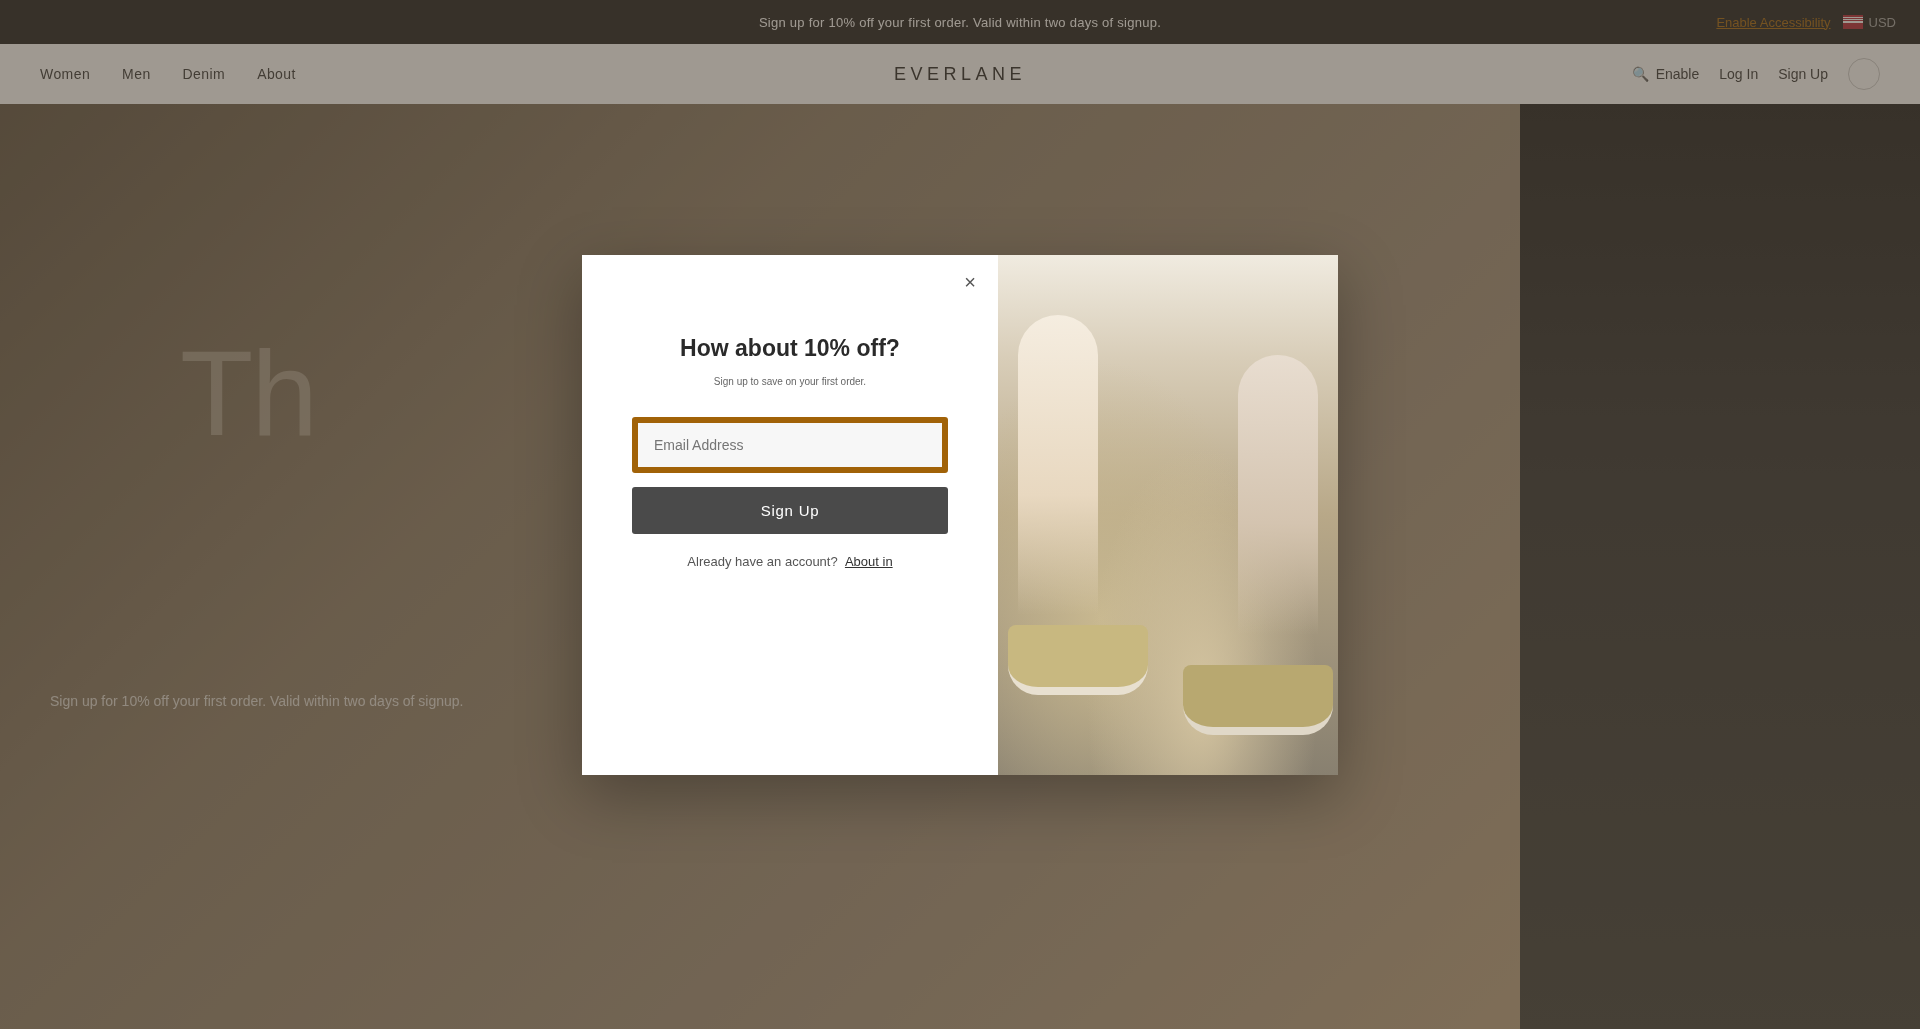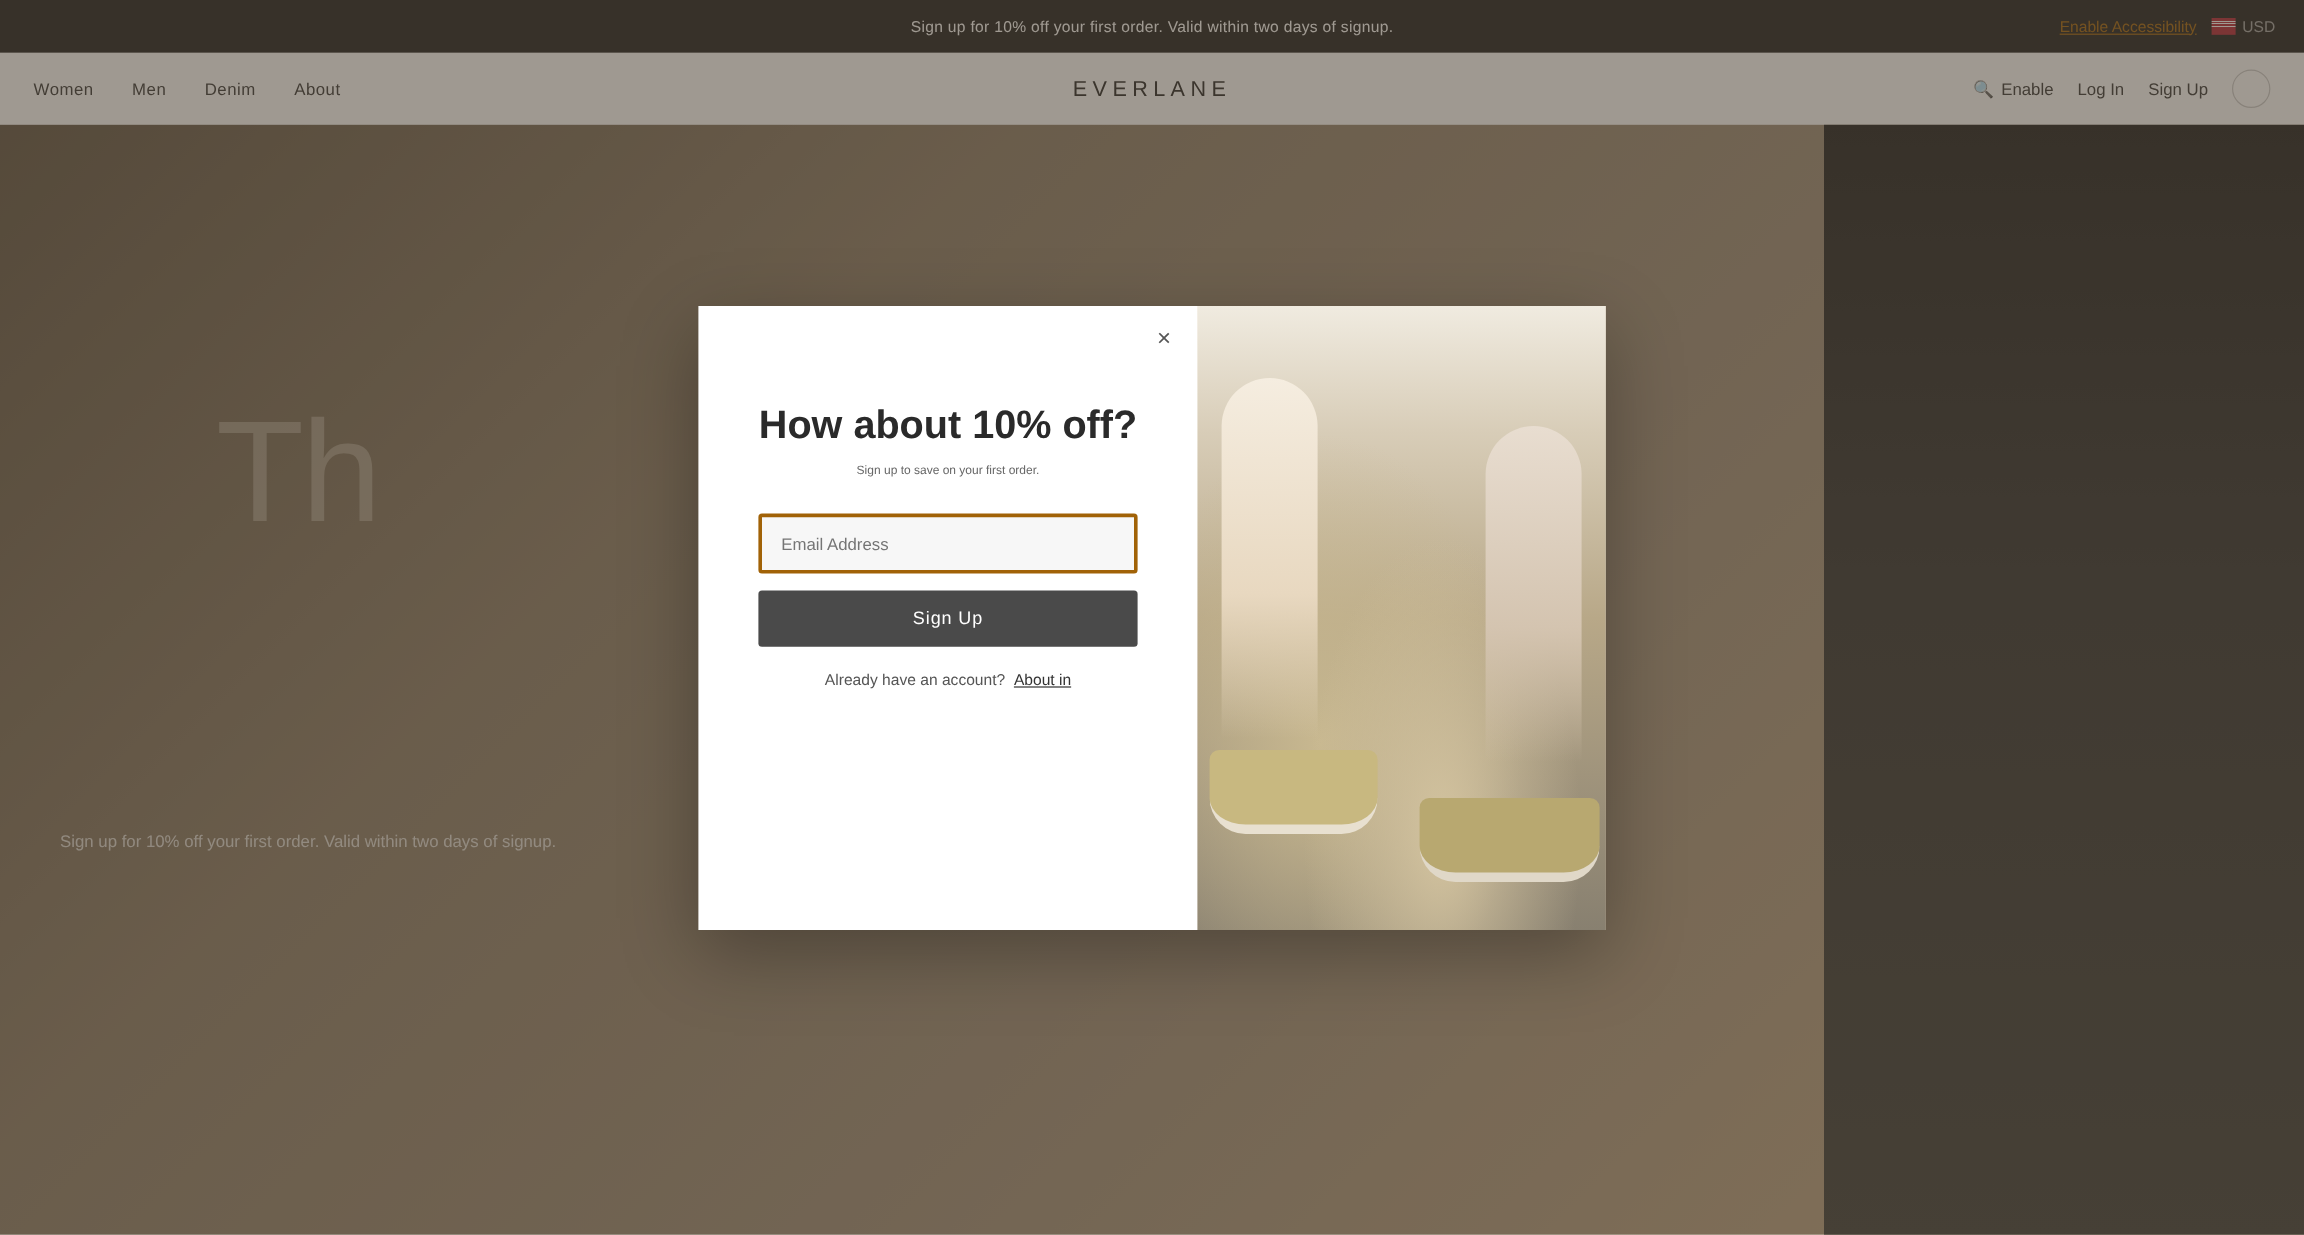--- a/index.html
+++ b/index.html
@@ -55,21 +55,21 @@
 
     
     .nav {
       position: absolute;
       top: 44px;
       left: 0; right: 0;
       height: 60px;
       background: rgba(255,255,255,0.95);
       display: flex;
       align-items: center;
-      padding: 0 28px;
+      padding: 0 40px;
     }
 
     .nav-left {
       display: flex;
       gap: 32px;
     }
 
     .nav-left a {
       font-size: 14px;
       color: #333;
@@ -259,39 +259,39 @@
       cursor: pointer;
       display: flex;
       align-items: center;
       justify-content: center;
       font-size: 20px;
       color: #555;
       z-index: 10;
     }
 
     .modal-headline {
-      font-size: 33px;
+      font-size: 23px;
       font-weight: 600;
       color: #2a2a2a;
       text-align: center;
       margin-bottom: 14px;
       margin-top: 20px;
     }
 
     .modal-subtext {
       font-size: 10px;
       color: #666;
       text-align: center;
       margin-bottom: 30px;
     }
 
     .email-input {
       width: 100%;
       padding: 14px 16px;
-      border: 3px solid #a16207;
+      border: 6px solid #a16207;
       border-radius: 3px;
       font-size: 14px;
       color: #999;
       background: #f7f7f7;
       margin-bottom: 14px;
       outline: none;
     }
 
     .signup-btn-modal {
       width: 100%;

